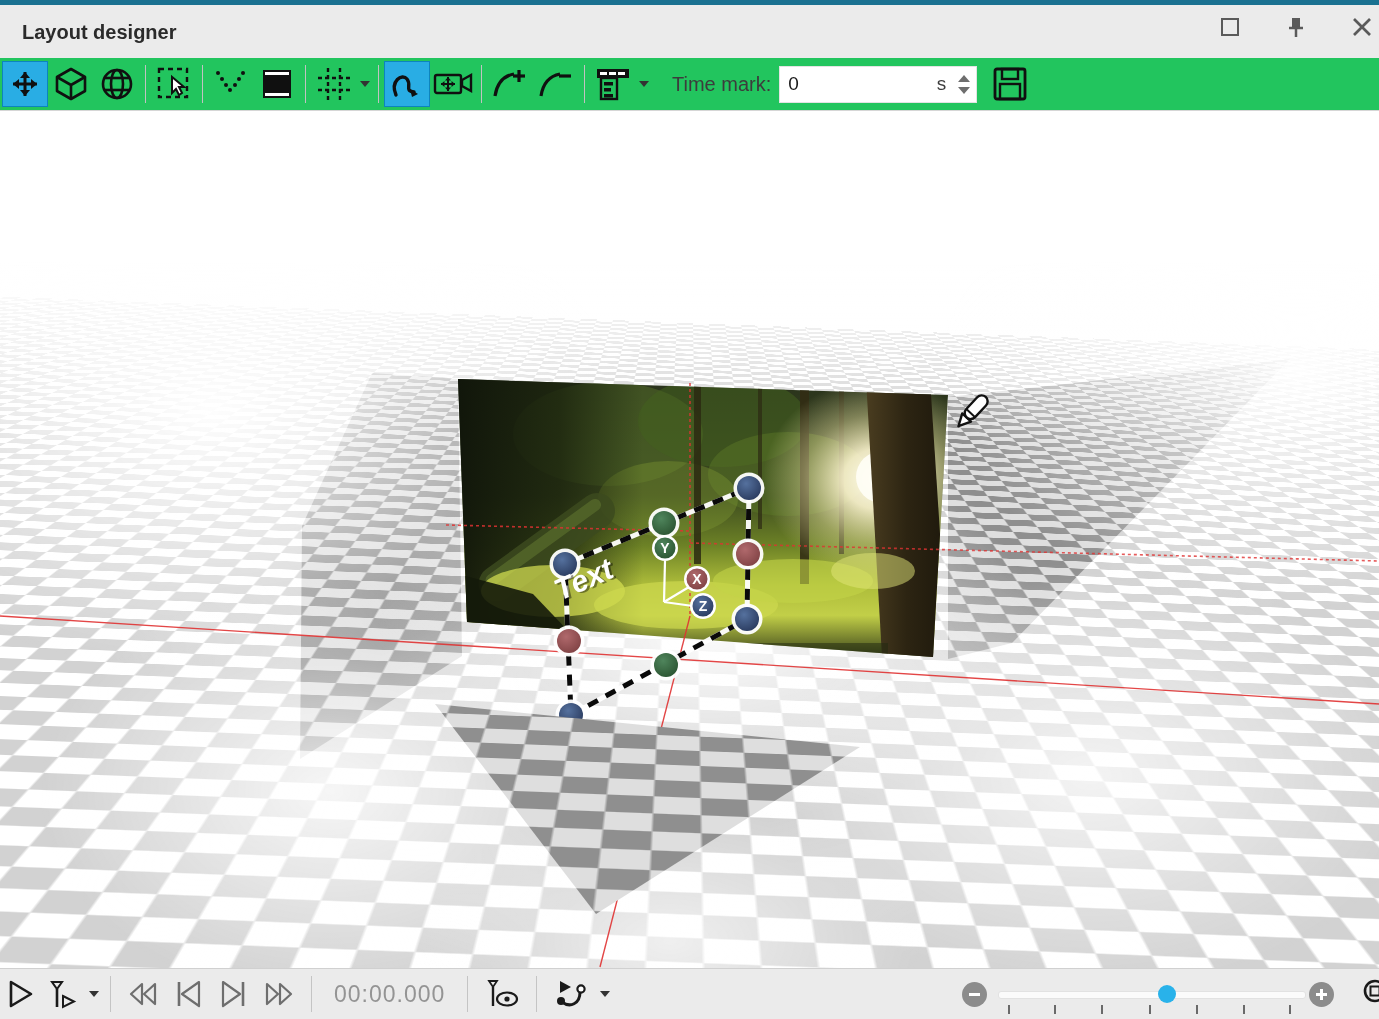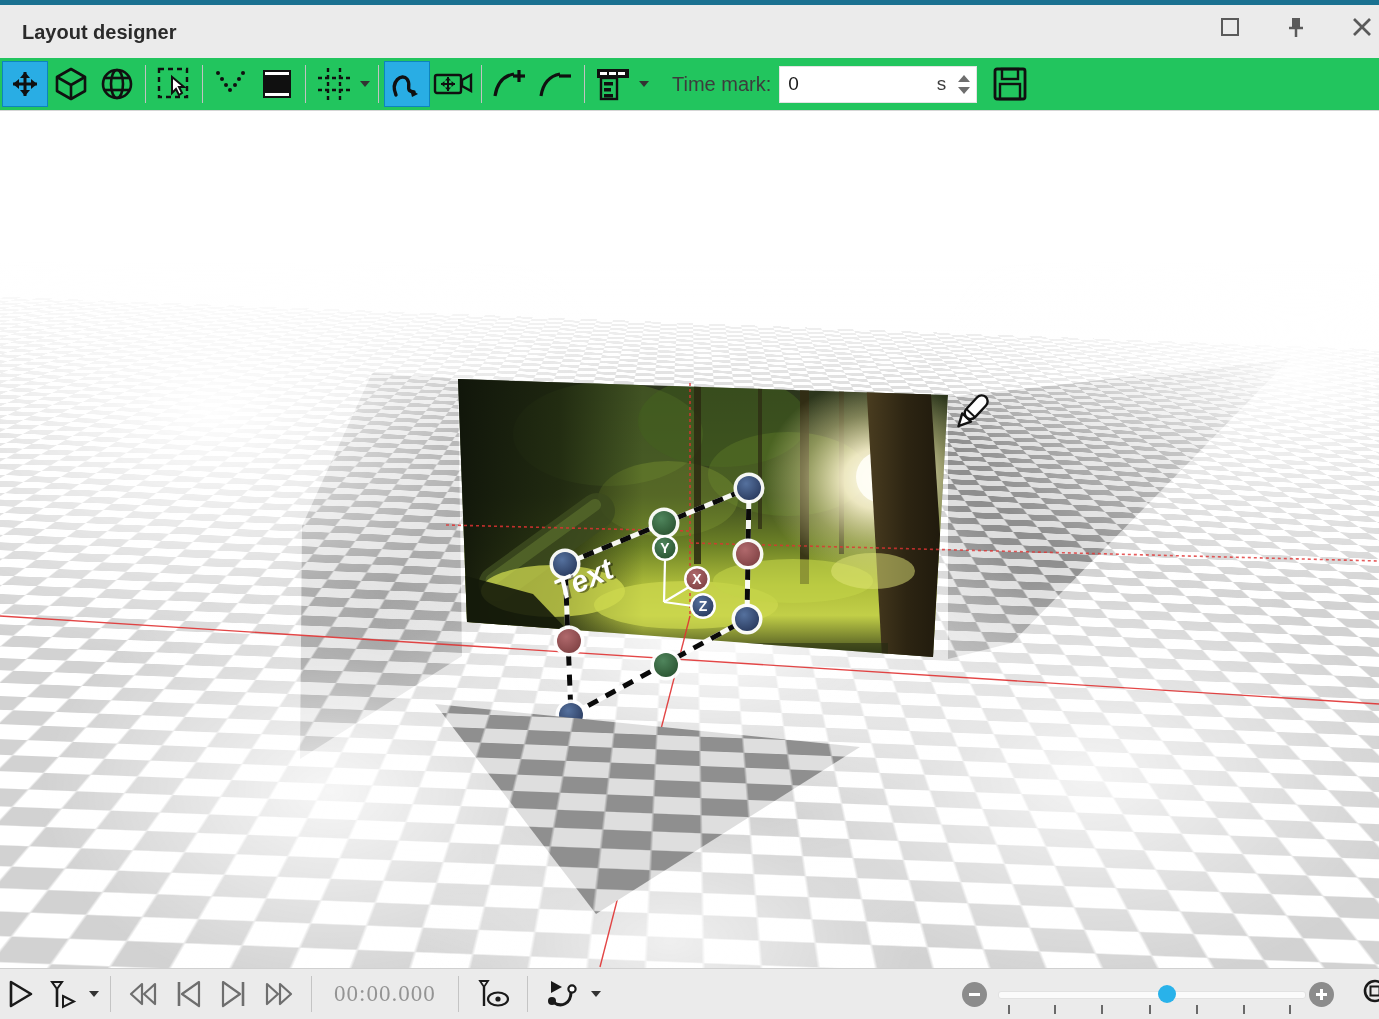--- a/index.html
+++ b/index.html
@@ -43,21 +43,21 @@
   .wedge{position:absolute;inset:0;}
   .glow{position:absolute;pointer-events:none;}
   .photo{position:absolute;left:458px;top:268px;width:490px;height:278px;
          clip-path:polygon(0px 0px,490px 16px,475px 278px,9px 243px);}
   .overlay-svg{position:absolute;inset:0;pointer-events:none;}
   
   .bottombar{position:absolute;top:968px;left:0;width:100%;height:51px;background:#ebebeb;border-top:1px solid #d0d0d0;
              z-index:40;display:flex;align-items:center;box-sizing:border-box;}
   .bbtn{height:40px;display:flex;align-items:center;justify-content:center;padding:0 7px;}
   .bsep{width:1px;height:36px;background:#c4c4c4;margin:0 8px;}
-  .timedisp{font-size:23px;color:#949494;margin:0 14px;letter-spacing:1px;font-family:Liberation Serif, serif;}
+  .timedisp{font-size:23px;color:#949494;margin:0 14px;letter-spacing:1px;}
   .zoomwrap{position:absolute;right:0;top:0;height:51px;width:459px;}
   .zbtn{position:absolute;top:13px;width:25px;height:25px;border-radius:50%;background:#8c8c8c;display:flex;align-items:center;justify-content:center;cursor:pointer;}
   .zbtn .bar{width:11px;height:3px;background:#fff;}
   .zbtn .vbar{position:absolute;width:3px;height:11px;background:#fff;}
   .ztrack{position:absolute;left:52px;top:22px;width:306px;height:6px;background:#fbfbfb;border:1px solid #e2e2e2;border-radius:3px;cursor:pointer;}
   .zthumb{position:absolute;top:-7px;width:18px;height:18px;border-radius:50%;background:#29b2ea;margin-left:-9px;cursor:pointer;}
   .ztick{position:absolute;top:36px;width:2px;height:9px;background:#6a6a6a;}
 </style>
 </head>
 <body>

